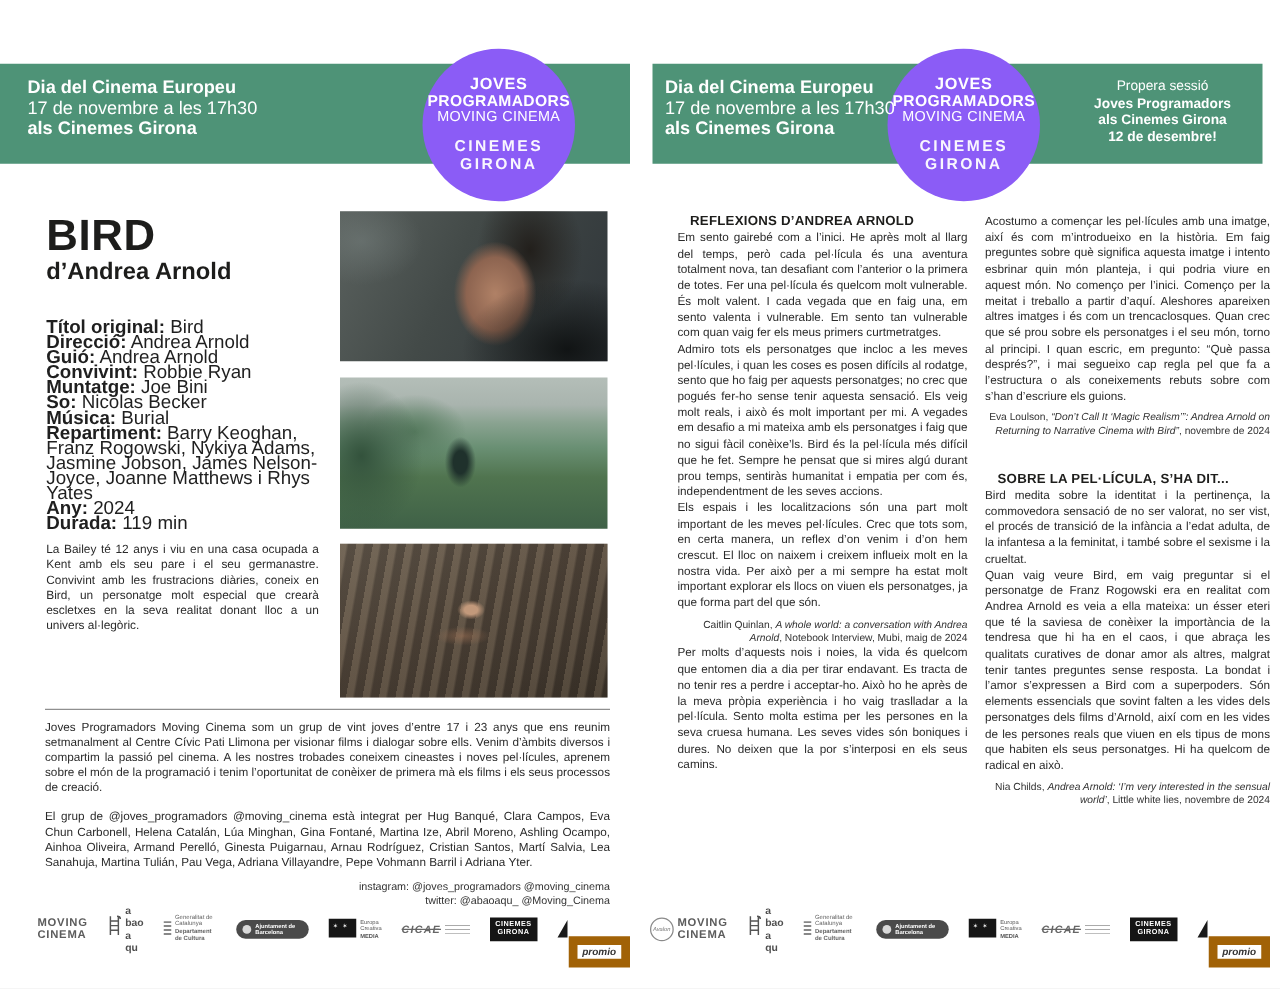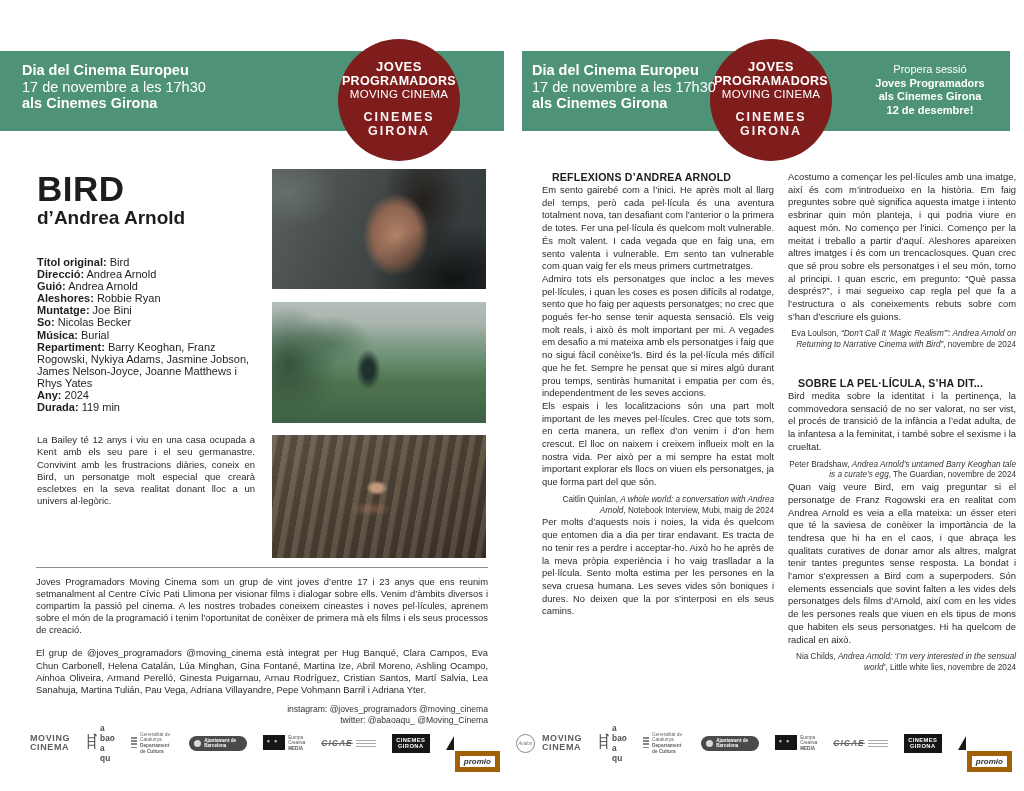--- a/index.html
+++ b/index.html
@@ -12,41 +12,41 @@
   
   .band{position:absolute;top:35px;height:80px;background:#4e9377;}
   #page-left .band{left:0;width:504px;}
   #page-right .band{left:10px;width:488px;}
   .band-text{position:absolute;top:46px;color:#fff;font-size:14.5px;line-height:16.5px;z-index:3;}
   #page-left .band-text{left:22px;}
   #page-right .band-text{left:20px;}
   .band-text .b{font-weight:700;}
 
   
-  .badge{position:absolute;top:23px;width:122px;height:122px;border-radius:50%;background:#7f1d1d;
+  .badge{position:absolute;top:23px;width:122px;height:122px;border-radius:50%;background:#8b5cf6;
          color:#fff;text-align:center;box-sizing:border-box;padding-top:21px;z-index:2;}
   #page-left .badge{left:338px;}
   #page-right .badge{left:198px;}
   .badge .l1{font-size:13px;font-weight:800;letter-spacing:.5px;line-height:14px;}
   .badge .l2{font-size:12.5px;font-weight:800;letter-spacing:.3px;line-height:14px;}
   .badge .l3{font-size:11.5px;font-weight:400;letter-spacing:.3px;line-height:13px;}
   .badge .l4{margin-top:9px;font-size:12.5px;font-weight:600;letter-spacing:2px;line-height:14px;opacity:.95;}
   .badge .l5{font-size:12.5px;font-weight:600;letter-spacing:2px;line-height:14px;opacity:.95;}
 
   
   .next{position:absolute;left:350px;top:47px;width:136px;text-align:center;color:#fff;
         font-size:11px;line-height:13.5px;z-index:3;}
   .next .nb{font-weight:700;}
 
   
   .title-block{position:absolute;left:37px;top:156px;color:#1d1d1b;}
   .film-title{font-size:35px;font-weight:800;line-height:34px;letter-spacing:.5px;margin:0;}
   .film-sub{font-size:19px;font-weight:700;line-height:22px;margin-top:1px;color:#1d1d1b;}
 
-  .credits{position:absolute;left:37px;top:240px;width:222px;font-size:11px;line-height:12.1px;color:#1f1f1f;}
+  .credits{position:absolute;left:37px;top:240px;width:222px;font-size:15px;line-height:12.1px;color:#1f1f1f;}
   .credits b{font-weight:700;}
 
   .synopsis{position:absolute;left:37px;top:418px;width:218px;font-size:9.5px;line-height:12.3px;
             text-align:justify;color:#2a2a2a;}
 
   
   .photo{position:absolute;left:272px;width:214px;}
   #ph1{top:153px;height:120px;background:
     radial-gradient(120px 80px at 85% 92%, rgba(8,10,10,.8), rgba(8,10,10,0) 70%),
     radial-gradient(46px 58px at 58% 55%, #b08166 0%, #8d6450 50%, rgba(70,56,48,0) 72%),
@@ -90,21 +90,21 @@
   .media-box::after{content:"✶ ✶";position:absolute;left:3px;top:3px;color:#fff;font-size:5px;letter-spacing:1px;}
   .lg-media .t{font-size:4.6px;line-height:5.3px;color:#555;}
   .lg-media .t .b3{font-weight:700;display:block;}
   .lg-cicae .big{font-size:8.5px;font-weight:700;font-style:italic;letter-spacing:1px;color:#666;
                  text-decoration:line-through;}
   .cicae-sub{width:20px;height:7px;background:repeating-linear-gradient(180deg,#aaa 0 1px,transparent 1px 3px);}
   .girona-box{width:38px;height:19px;background:#151515;color:#fff;display:flex;flex-direction:column;
               align-items:center;justify-content:center;line-height:6.4px;}
   .girona-box .t{font-size:5.8px;font-weight:800;letter-spacing:.4px;}
   .promio-tri{width:0;height:0;border-left:8px solid transparent;border-bottom:14px solid #1a1a1a;margin-right:-2px;}
-  .promio-box{border:5px solid #a16207;padding:1px 4px;font-size:8px;font-weight:800;font-style:italic;color:#333;margin-top:36px;}
+  .promio-box{border:7px solid #a16207;padding:1px 4px;font-size:8px;font-weight:800;font-style:italic;color:#333;margin-top:36px;}
   .avalon{width:19px;height:19px;border:1px solid #8a8a8a;border-radius:50%;display:flex;align-items:center;
           justify-content:center;font-size:4.6px;font-style:italic;color:#777;box-sizing:border-box;}
 
   
   .col{position:absolute;top:155px;font-size:9.4px;line-height:12.7px;color:#2a2a2a;}
   #col1{left:30px;width:232px;}
   #col2{left:276px;width:228px;}
   .rp-head{font-size:10.6px;font-weight:700;letter-spacing:.2px;color:#1d1d1b;margin:0;line-height:13px;padding-left:10px;}
   .col p{margin:0;text-align:justify;}
   .mt14{margin-top:14px;}
@@ -140,21 +140,21 @@
 
     <div class="title-block">
       <h1 class="film-title">BIRD</h1>
       <div class="film-sub">d’Andrea Arnold</div>
     </div>
 
     <div class="credits">
       <div><b>Títol original:</b> <span>Bird</span></div>
       <div><b>Direcció:</b> <span>Andrea Arnold</span></div>
       <div><b>Guió:</b> <span>Andrea Arnold</span></div>
-      <div><b>Aleshores:</b> <span>Robbie Ryan</span></div>
+      <div><b>Convivint:</b> <span>Robbie Ryan</span></div>
       <div><b>Muntatge:</b> <span>Joe Bini</span></div>
       <div><b>So:</b> <span>Nicolas Becker</span></div>
       <div><b>Música:</b> <span>Burial</span></div>
       <div><b>Repartiment:</b> <span>Barry Keoghan, Franz Rogowski, Nykiya Adams, Jasmine Jobson, James Nelson-Joyce, Joanne Matthews i Rhys Yates</span></div>
       <div><b>Any:</b> <span>2024</span></div>
       <div><b>Durada:</b> <span>119 min</span></div>
     </div>
 
     <div class="synopsis">La Bailey té 12 anys i viu en una casa ocupada a Kent amb els seu pare i el seu germanastre. Convivint amb les frustracions diàries, coneix en Bird, un personatge molt especial que crearà escletxes en la seva realitat donant lloc a un univers al·legòric.</div>
 
@@ -255,21 +255,20 @@
       <p class="mt12">Els espais i les localitzacions són una part molt important de les meves pel·lícules. Crec que tots som, en certa manera, un reflex d’on venim i d’on hem crescut. El lloc on naixem i creixem influeix molt en la nostra vida. Per això per a mi sempre ha estat molt important explorar els llocs on viuen els personatges, ja que forma part del que són.</p>
       <p class="cite"><span>Caitlin Quinlan, </span><i>A whole world: a conversation with Andrea Arnold</i><span>, Notebook Interview, Mubi, maig de 2024</span></p>
       <p class="mt26">Per molts d’aquests nois i noies, la vida és quelcom que entomen dia a dia per tirar endavant. Es tracta de no tenir res a perdre i acceptar-ho. Això ho he après de la meva pròpia experiència i ho vaig traslladar a la pel·lícula. Sento molta estima per les persones en la seva cruesa humana. Les seves vides són boniques i dures. No deixen que la por s’interposi en els seus camins.</p>
     </div>
 
     <div class="col" id="col2">
       <p class="mt30">Acostumo a començar les pel·lícules amb una imatge, així és com m’introdueixo en la història. Em faig preguntes sobre què significa aquesta imatge i intento esbrinar quin món planteja, i qui podria viure en aquest món. No començo per l’inici. Començo per la meitat i treballo a partir d’aquí. Aleshores apareixen altres imatges i és com un trencaclosques. Quan crec que sé prou sobre els personatges i el seu món, torno al principi. I quan escric, em pregunto: “Què passa després?”, i mai segueixo cap regla pel que fa a l’estructura o als coneixements rebuts sobre com s’han d’escriure els guions.</p>
       <p class="cite"><span>Eva Loulson, </span><i>“Don’t Call It ‘Magic Realism’”: Andrea Arnold on Returning to Narrative Cinema with Bird”</i><span>, novembre de 2024</span></p>
       <h3 class="rp-head mt26">SOBRE LA PEL·LÍCULA, S’HA DIT...</h3>
       <p class="mt18">Bird medita sobre la identitat i la pertinença, la commovedora sensació de no ser valorat, no ser vist, el procés de transició de la infància a l’edat adulta, de la infantesa a la feminitat, i també sobre el sexisme i la crueltat.</p>
-      <p class="cite"><span>Peter Bradshaw, </span><i>Andrea Arnold’s untamed Barry Keoghan tale is a curate’s egg</i><span>, The Guardian, novembre de 2024</span></p>
       <p class="mt14">Quan vaig veure Bird, em vaig preguntar si el personatge de Franz Rogowski era en realitat com Andrea Arnold es veia a ella mateixa: un ésser eteri que té la saviesa de conèixer la importància de la tendresa que hi ha en el caos, i que abraça les qualitats curatives de donar amor als altres, malgrat tenir tantes preguntes sense resposta. La bondat i l’amor s’expressen a Bird com a superpoders. Són elements essencials que sovint falten a les vides dels personatges dels films d’Arnold, així com en les vides de les persones reals que viuen en els tipus de mons que habiten els seus personatges. Hi ha quelcom de radical en això.</p>
       <p class="cite"><span>Nia Childs, </span><i>Andrea Arnold: ‘I’m very interested in the sensual world’</i><span>, Little white lies, novembre de 2024</span></p>
     </div>
 
     <div class="footer-logos" id="logos-right-slot">
         <div class="logos">
         <div class="lg lg-moving">
           <div class="t">
               <div>MOVING</div>
               <div>CINEMA</div>

